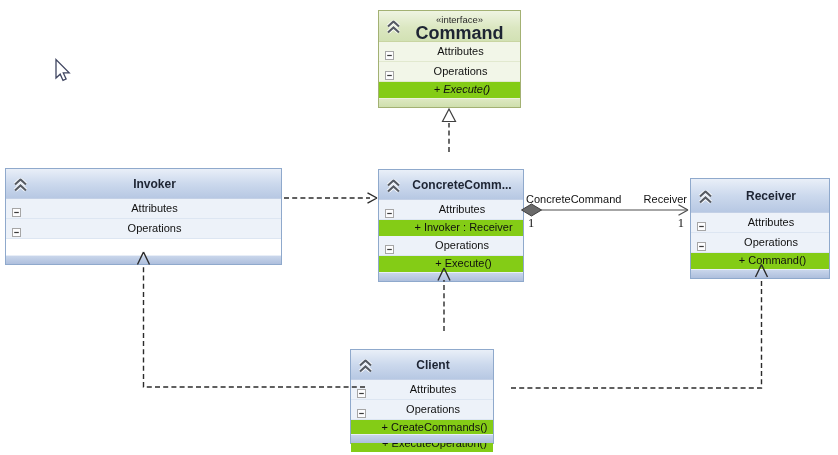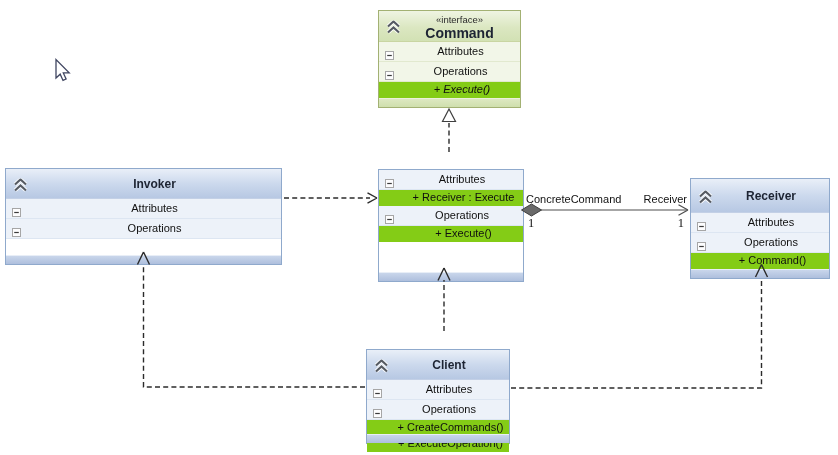--- a/index.html
+++ b/index.html
@@ -12,21 +12,21 @@
   .green{border:1.5px solid #a3b173;}
   .hdr{display:flex;align-items:center;position:relative;box-sizing:border-box;}
   .blue .hdr{background:linear-gradient(#e9eff8,#ccd9ed 50%,#b7c8e3);border-bottom:1px solid #c3d0e6;}
   .green .hdr{background:linear-gradient(#eff4e2,#dbe7c1 55%,#d2e1b4);border-bottom:1px solid #c9d5a2;align-items:flex-end;}
   .h30{height:30px;} .h31{height:31px;} .h34{height:34px;}
   .chev{position:absolute;left:7px;top:50%;transform:translateY(-50%);width:15px;height:13px;cursor:pointer;}
   .ttl{flex:1;text-align:center;font-weight:bold;font-size:12px;color:#1d2433;padding-left:22px;
        white-space:nowrap;overflow:hidden;}
   .ttls{flex:1;text-align:center;padding-left:20px;}
   .stereo{font-size:9.5px;color:#2a2a2a;line-height:13px;}
-  .ttl2{font-weight:bold;font-size:14px;color:#1d2433;line-height:15px;}
+  .ttl2{font-weight:bold;font-size:18px;color:#1d2433;line-height:15px;}
   .row{position:relative;font-size:11px;color:#101010;box-sizing:border-box;white-space:nowrap;text-align:center;}
   .sec{height:20px;line-height:19px;padding-left:22px;}
   .blue .sec{background:#edf2f9;border-bottom:1px solid #dde6f2;}
   .green .sec{background:#f2f6e8;border-bottom:1px solid #e2e9cf;}
   .mem{height:16px;line-height:15px;padding-left:25px;background:#84cc16;}
   .mem.it{font-style:italic;}
   .mbox{position:absolute;left:6px;top:5px;width:9px;height:9px;cursor:pointer;}
   .ftr{position:absolute;bottom:0;left:0;right:0;height:8px;}
   .blue .ftr{background:linear-gradient(#c9d6eb,#aebfdd);border-top:1px solid #e8eef7;}
   .green .ftr{background:linear-gradient(#dde8c2,#cfdfad);border-top:1px solid #ebf1da;}
@@ -99,30 +99,39 @@
             <rect x="0.5" y="0.5" width="8" height="8" fill="#fdfdfe" stroke="#a6a6a6"></rect>
             <line x1="2.2" y1="4.5" x2="6.8" y2="4.5" stroke="#3b3b3b" stroke-width="1.2"></line>
           </svg>
       </span>
       <span>Operations</span>
     </div>
     <div class="ftr"></div>
   </div>
 
   <div class="cls blue" style="left:378px;top:153px;width:146px;height:113px;">
-    <div class="row sec">
-      <span class="mbox">
-        <svg width="9" height="9" viewBox="0 0 9 9">
-            <rect x="0.5" y="0.5" width="8" height="8" fill="#fdfdfe" stroke="#a6a6a6"></rect>
-            <line x1="2.2" y1="4.5" x2="6.8" y2="4.5" stroke="#3b3b3b" stroke-width="1.2"></line>
-          </svg>
-      </span>
-      <span>Attributes</span>
-    </div>
-    <div class="row mem">+ Receiver : Execute</div>
+    <div class="hdr h30">
+      <span class="chev">
+        <svg width="15" height="13" viewBox="0 0 15 13">
+          <path d="M2,6 L7.5,1 L13,6 M2,12 L7.5,7 L13,12" fill="none" stroke="#ffffff" stroke-width="4" opacity="0.85"></path>
+          <path d="M2,6 L7.5,1 L13,6 M2,12 L7.5,7 L13,12" fill="none" stroke="#565b63" stroke-width="2.1"></path>
+        </svg>
+      </span>
+      <span class="ttl">ConcreteComm...</span>
+    </div>
+    <div class="row sec">
+      <span class="mbox">
+        <svg width="9" height="9" viewBox="0 0 9 9">
+            <rect x="0.5" y="0.5" width="8" height="8" fill="#fdfdfe" stroke="#a6a6a6"></rect>
+            <line x1="2.2" y1="4.5" x2="6.8" y2="4.5" stroke="#3b3b3b" stroke-width="1.2"></line>
+          </svg>
+      </span>
+      <span>Attributes</span>
+    </div>
+    <div class="row mem">+ Invoker : Receiver</div>
     <div class="row sec">
       <span class="mbox">
         <svg width="9" height="9" viewBox="0 0 9 9">
             <rect x="0.5" y="0.5" width="8" height="8" fill="#fdfdfe" stroke="#a6a6a6"></rect>
             <line x1="2.2" y1="4.5" x2="6.8" y2="4.5" stroke="#3b3b3b" stroke-width="1.2"></line>
           </svg>
       </span>
       <span>Operations</span>
     </div>
     <div class="row mem">+ Execute()</div>
@@ -154,21 +163,21 @@
             <rect x="0.5" y="0.5" width="8" height="8" fill="#fdfdfe" stroke="#a6a6a6"></rect>
             <line x1="2.2" y1="4.5" x2="6.8" y2="4.5" stroke="#3b3b3b" stroke-width="1.2"></line>
           </svg>
       </span>
       <span>Operations</span>
     </div>
     <div class="row mem">+ Command()</div>
     <div class="ftr"></div>
   </div>
 
-  <div class="cls blue" style="left:366px;top:333px;width:144px;height:95px;">
+  <div class="cls blue" style="left:350px;top:333px;width:144px;height:95px;">
     <div class="hdr h30">
       <span class="chev">
         <svg width="15" height="13" viewBox="0 0 15 13">
           <path d="M2,6 L7.5,1 L13,6 M2,12 L7.5,7 L13,12" fill="none" stroke="#ffffff" stroke-width="4" opacity="0.85"></path>
           <path d="M2,6 L7.5,1 L13,6 M2,12 L7.5,7 L13,12" fill="none" stroke="#565b63" stroke-width="2.1"></path>
         </svg>
       </span>
       <span class="ttl">Client</span>
     </div>
     <div class="row sec">

